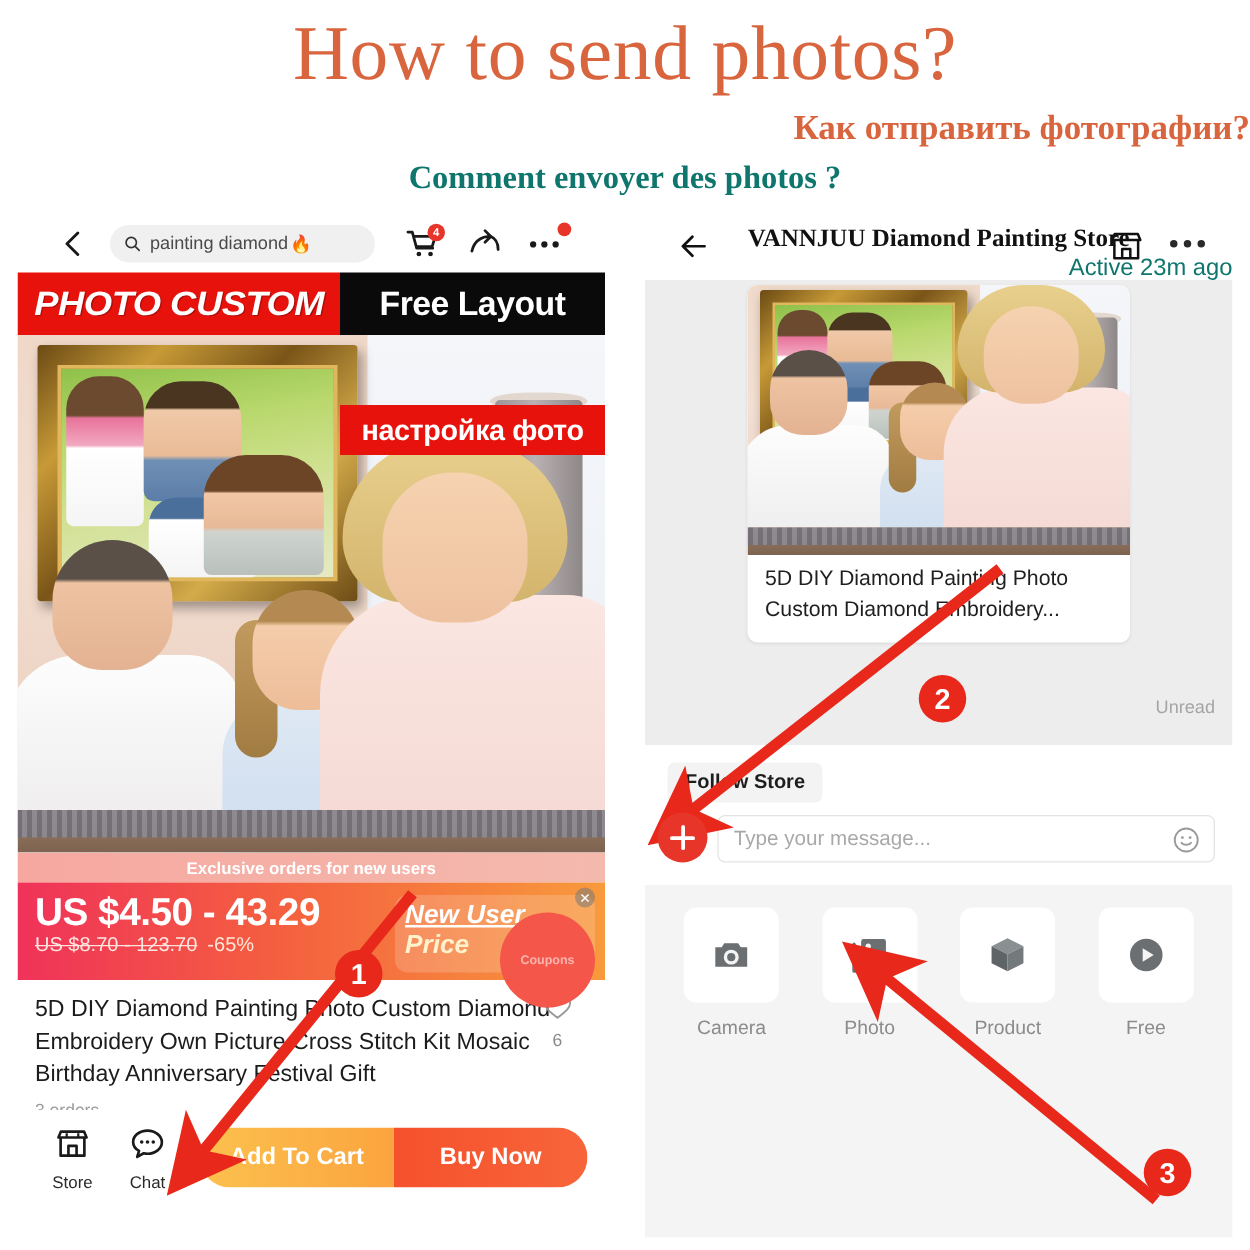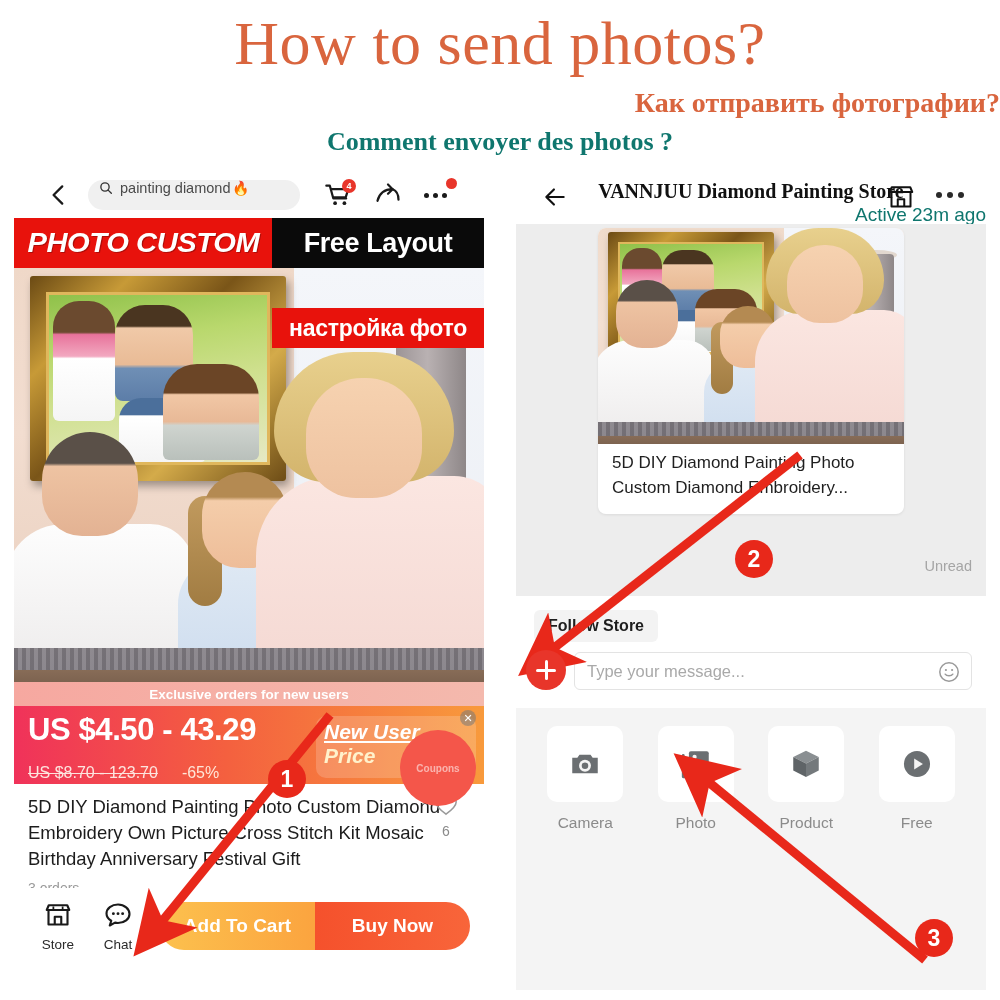--- a/index.html
+++ b/index.html
@@ -32,21 +32,21 @@
   
   .phone { position: absolute; background: #fff; overflow: hidden; }
   .phone-left  { left: 14px;  top: 172px; width: 470px; height: 800px; }
   .phone-right { left: 516px; top: 172px; width: 470px; height: 818px; }
 
   
   .l-nav { position: relative; height: 46px; display: flex; align-items: center; padding: 0 10px; background:#fff; }
   .icn-back { width: 26px; height: 26px; flex: 0 0 auto; margin-left: 22px; }
   .search-pill {
     flex: 1 1 auto; height: 30px; margin: 0 10px 1px 16px; background: #f0f0f0;
-    border-radius: 16px; display: flex; padding: 0 10px;
+    border-radius: 16px; display: flex; align-items: center; padding: 0 10px;
     max-width: 212px;
   }
   .search-pill .mag { width:16px; height:16px; flex:0 0 auto; }
   .search-txt { font-size: 14.5px; color: #4a4a4a; margin-left: 6px; white-space: nowrap; }
   .flame { margin-left: 2px; font-size: 14px; }
   .nav-icons { display:flex; align-items:center; gap: 22px; margin-left: 14px; padding-right: 8px; }
   .ic-wrap { position: relative; width: 28px; height: 28px; }
   .badge-dot {
     position: absolute; top: -2px; right: -4px; min-width: 14px; height: 14px;
     background: #e8352a; border-radius: 8px; color: #fff; font-size: 9px;
@@ -63,21 +63,21 @@
   .bn-red span {
     font-family: "Liberation Sans", sans-serif; font-weight: 700; font-style: italic;
     color: #fff; font-size: 27px; letter-spacing: -0.4px;
     transform: scaleX(1.08); text-shadow: 1px 1px 0 rgba(0,0,0,.25);
   }
   .bn-black { flex:1; background: #0a0a0a; display:flex; align-items:center; justify-content:center; }
   .bn-black span {
     font-weight:700; color:#fff; font-size: 27px; letter-spacing:-0.4px;
   }
   .bn-red2 {
-    position:absolute; right:0; top:40px; width:212px; height:40px; background:#e8120c;
+    position:absolute; right:0; top:56px; width:212px; height:40px; background:#e8120c;
     display:flex; align-items:center; justify-content:center; z-index: 5;
   }
   .bn-red2 span { font-weight:700; color:#fff; font-size:23px; letter-spacing:-0.3px; }
 
   
   .hero { position: relative; width: 470px; height: 414px; overflow: hidden;
           background: linear-gradient(180deg,#efd8c8 0%, #f2ddd0 40%, #e8cdbb 100%); }
   .wall-right { position:absolute; right:0; top:0; width:190px; height:260px;
                 background: linear-gradient(180deg,#f4f6fa 0%, #eef1f6 100%); }
   .lamp { position:absolute; right:18px; top:52px; width:70px; height:160px;
@@ -136,21 +136,21 @@
            background: repeating-linear-gradient(90deg,#6f6f7a 0 4px,#8d8d98 4px 8px); opacity:.85; }
 
   
   .promo-top { height: 24px; background: linear-gradient(90deg,#f6a8a0,#f4b9ad);
                display:flex; align-items:center; justify-content:center; }
   .promo-top span { color:#fff; font-size: 13.5px; font-weight:600; }
   .price-band { position: relative; height: 78px;
                 background: linear-gradient(90deg,#f0325a 0%, #f4603f 45%, #f89a3c 100%);
                 padding: 6px 14px 0; }
   .price-main { color:#fff; font-size: 31px; font-weight:700; letter-spacing:-.4px; }
-  .price-row2 { margin-top: 16px; display:flex; align-items:center; gap:24px; }
+  .price-row2 { margin-top: 0; display:flex; align-items:center; gap:8px; }
   .price-old { color:#fde4de; font-size: 16px; text-decoration: line-through; }
   .price-off { color:#ffe6d8; font-size: 16px; }
   .newuser {
     position:absolute; right: 8px; top: 10px; width: 160px; height: 62px;
     background: rgba(255,255,255,.18); border-radius: 10px; overflow:hidden;
   }
   .newuser-t { color:#fff; font-size: 21px; font-weight:700; font-style:italic;
                padding: 4px 0 0 8px; line-height: 24px; text-decoration: underline; }
   .newuser-b { color:#fff2cc; font-size: 21px; font-weight:700; font-style:italic; padding-left:8px; }
   .close-x {

